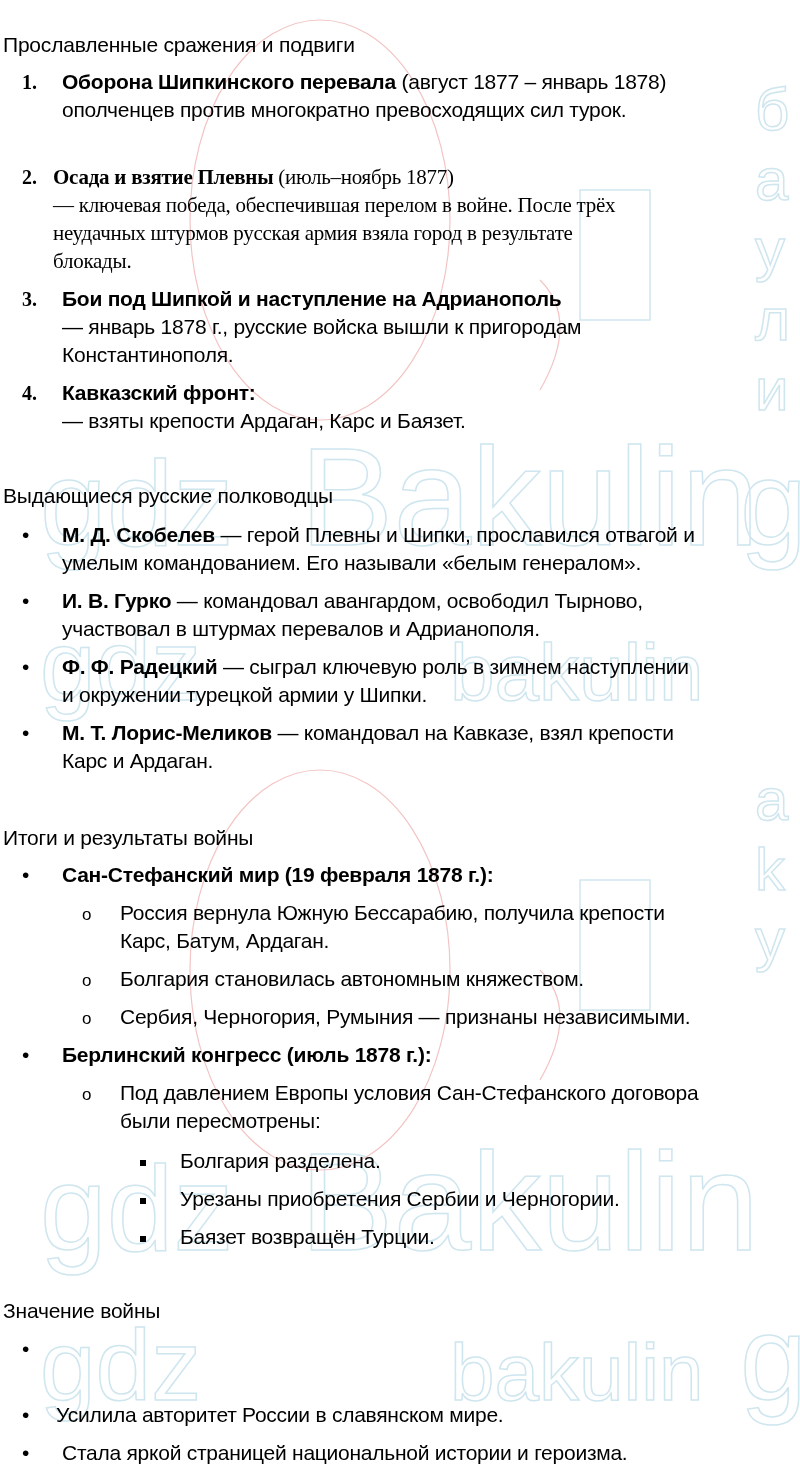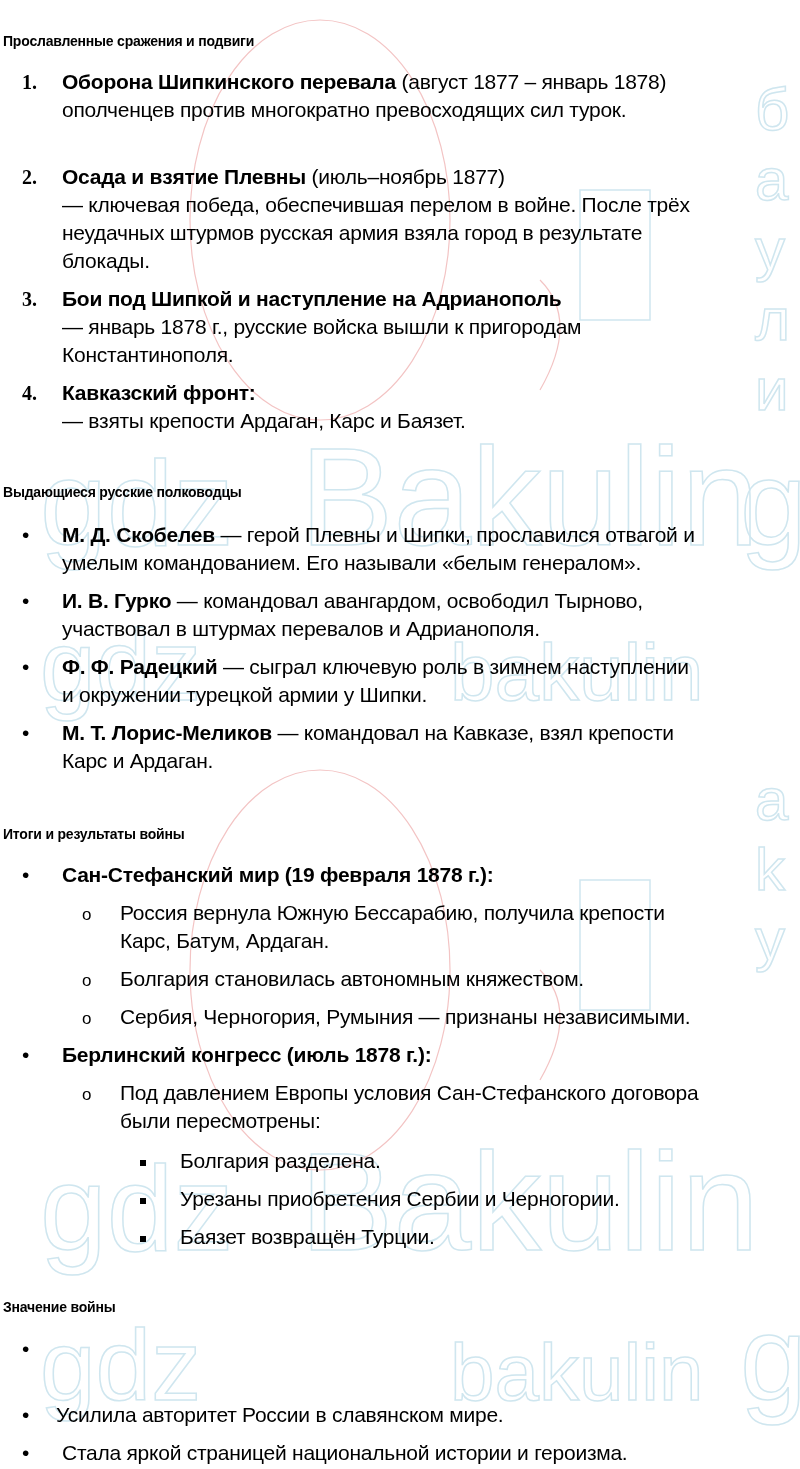--- a/index.html
+++ b/index.html
@@ -4,21 +4,21 @@
 <style>
   html, body { margin: 0; padding: 0; }
   body {
     width: 800px; height: 1469px; overflow: hidden;
     background: #ffffff; position: relative;
     font-family: "Liberation Sans", sans-serif; color: #000;
   }
   .wm { position: absolute; inset: 0; pointer-events: none; z-index: 0; }
   .content { position: relative; z-index: 1; }
   .section-title {
-    position: absolute; left: 3px; font-weight: bold; font-size: 14px;
+    position: absolute; left: 3px; font-weight: normal; font-size: 21px;
     letter-spacing: -0.2px; white-space: nowrap;
   }
   .item { position: absolute; left: 0; width: 800px; }
   .marker {
     position: absolute; font-size: 21px; line-height: 28px;
   }
   .num { font-family: "Liberation Serif", serif; font-weight: bold; font-size: 20px; }
   .text {
     position: absolute; font-size: 21px; line-height: 28px; letter-spacing: -0.25px;
   }
@@ -63,21 +63,21 @@
     <div class="section-title" style="top: 33px;">Прославленные сражения и подвиги</div>
     <div class="item" style="top: 68px;">
       <span class="marker num" style="left: 22px;">1.</span>
       <div class="text" style="left: 62px; width: 738px;">
         <div><b>Оборона Шипкинского перевала</b><span> (август 1877 – январь 1878)</span></div>
         <div>ополченцев против многократно превосходящих сил турок.</div>
       </div>
     </div>
     <div class="item" style="top: 163px;">
       <span class="marker num" style="left: 22px;">2.</span>
-      <div class="text" style="left: 62px; width: 738px;">
+      <div class="text" style="left: 53px; width: 738px; font-family: Liberation Serif, serif;">
         <div><b>Осада и взятие Плевны</b><span> (июль–ноябрь 1877)</span></div>
         <div>— ключевая победа, обеспечившая перелом в войне. После трёх</div>
         <div>неудачных штурмов русская армия взяла город в результате</div>
         <div>блокады.</div>
       </div>
     </div>
     <div class="item" style="top: 285px;">
       <span class="marker num" style="left: 22px;">3.</span>
       <div class="text" style="left: 62px; width: 738px;">
         <div><b>Бои под Шипкой и наступление на Адрианополь</b></div>

